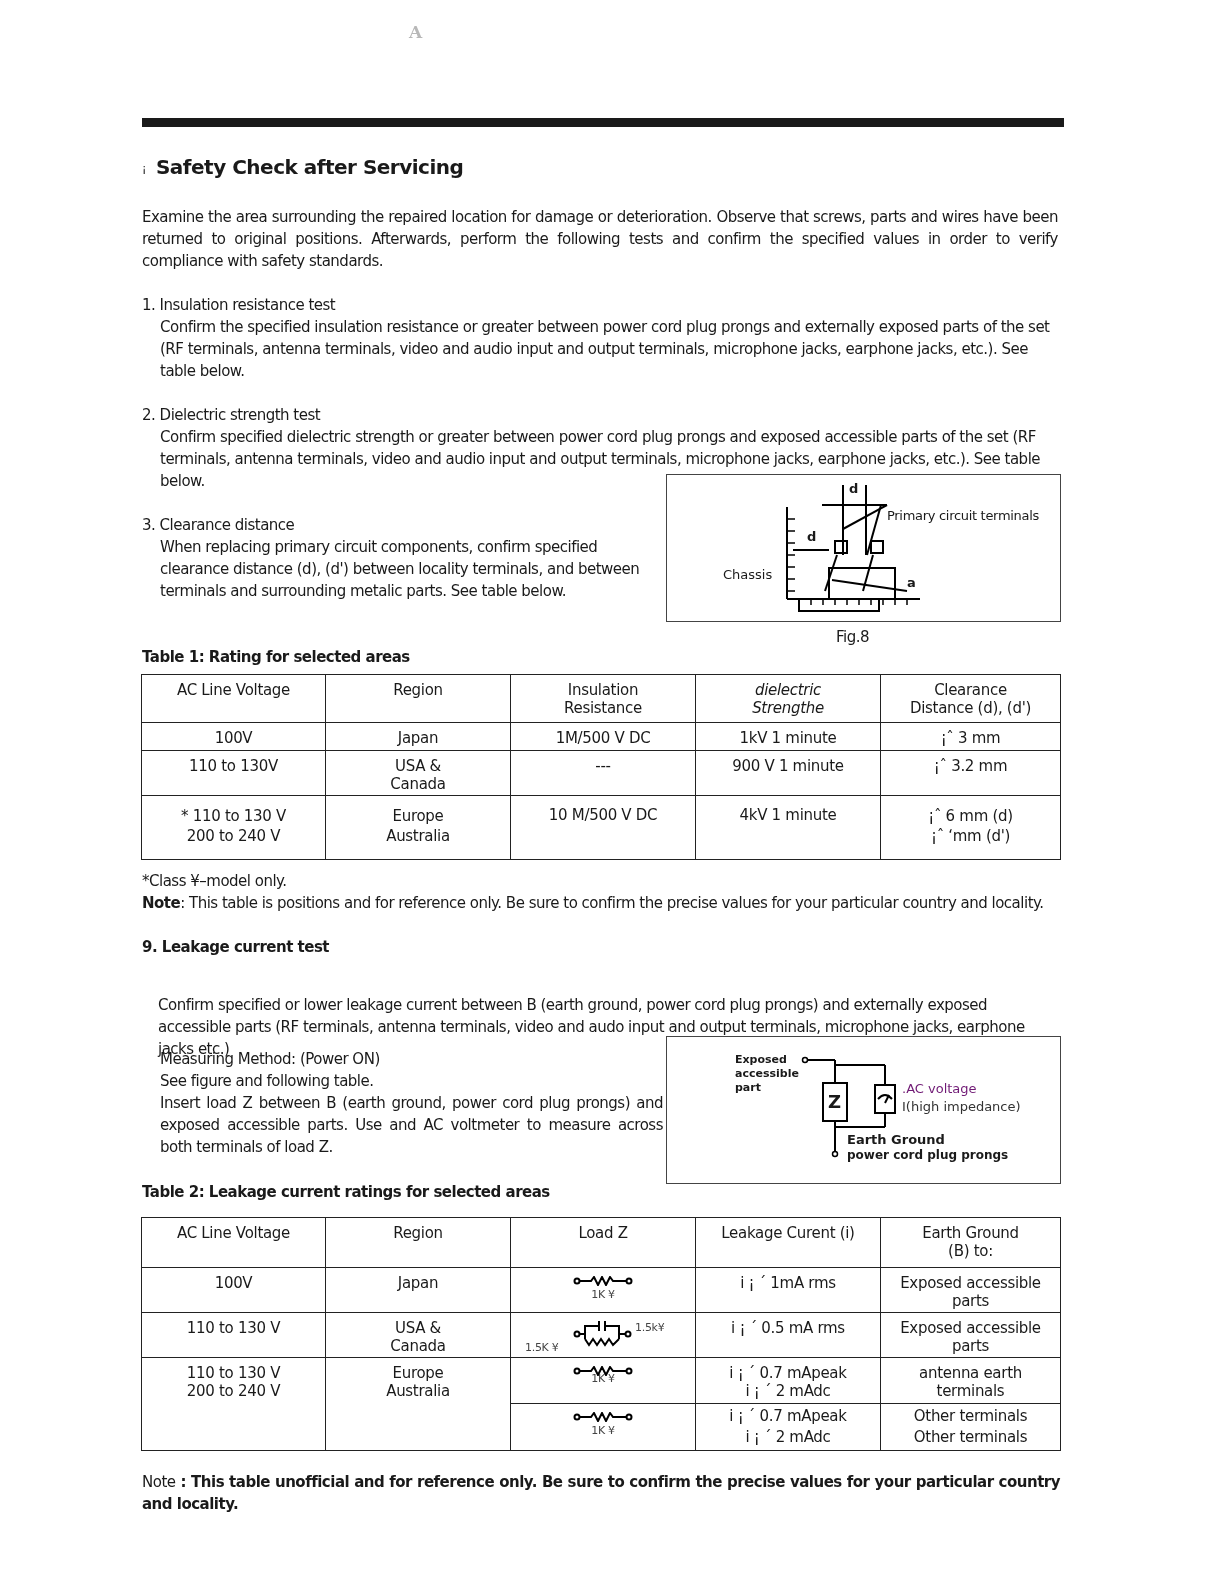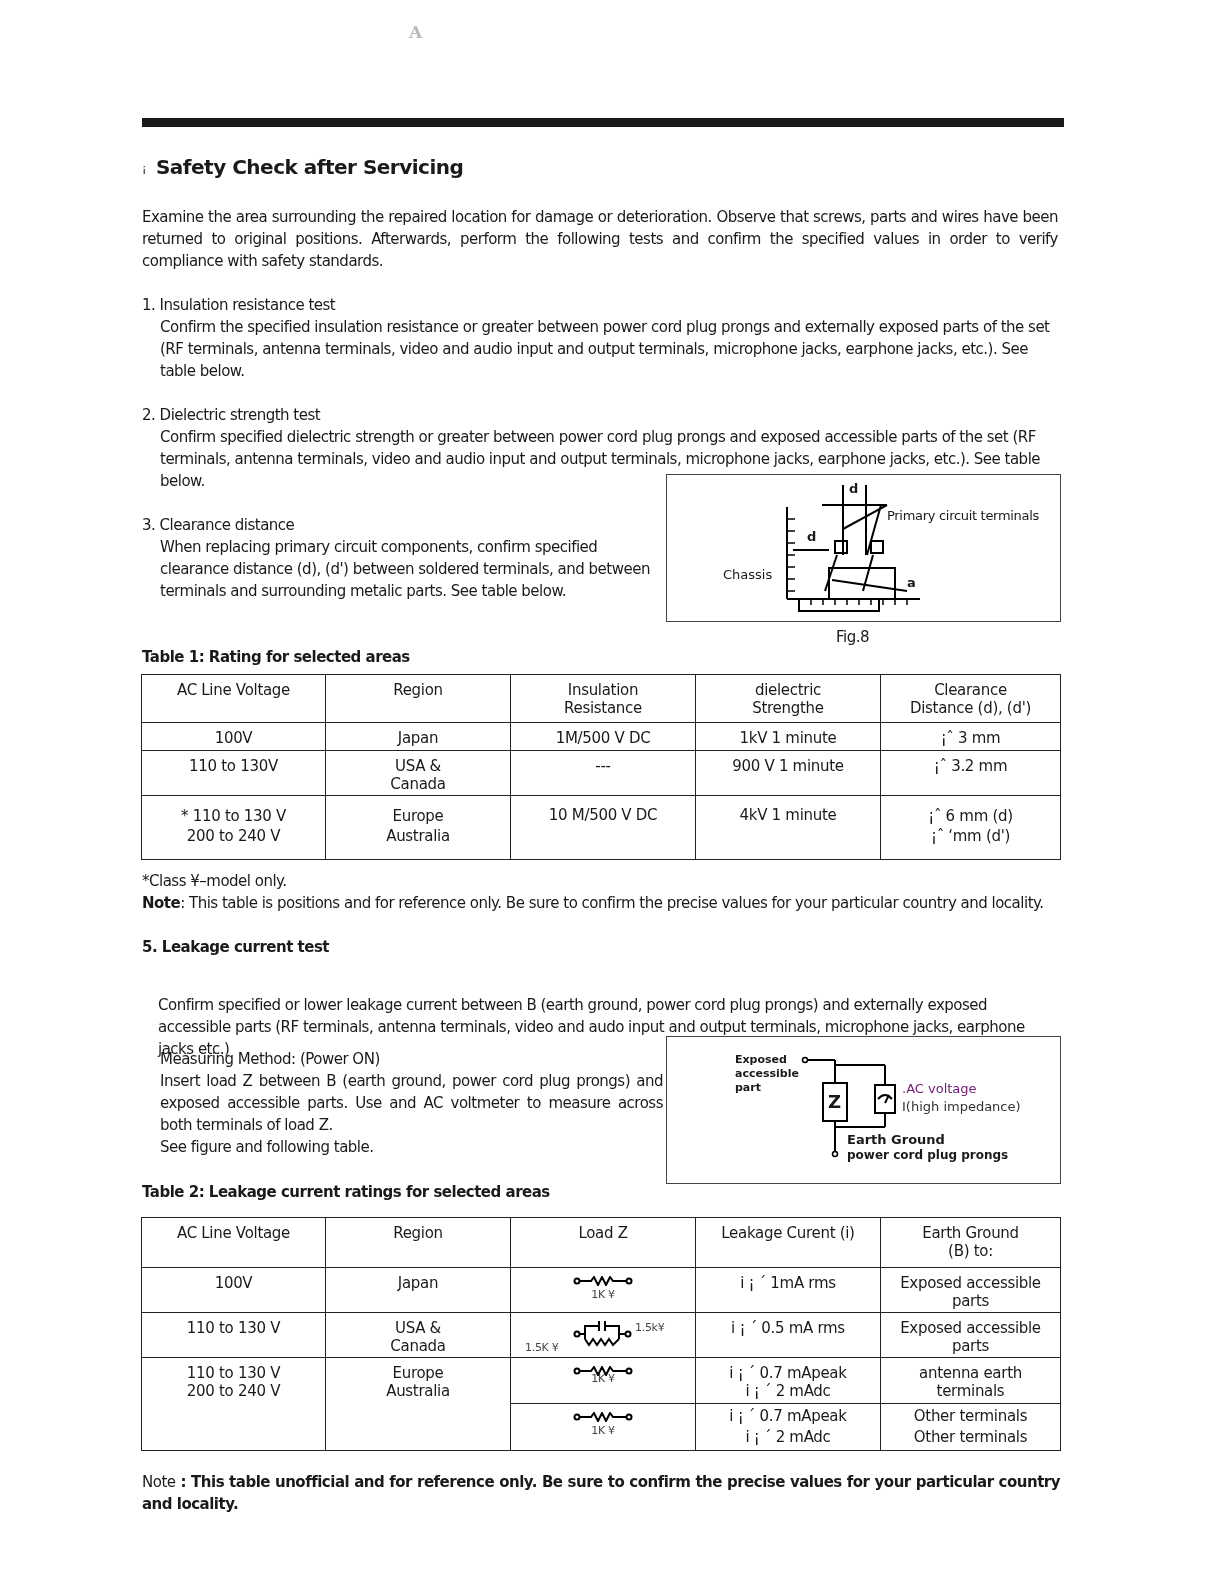--- a/index.html
+++ b/index.html
@@ -37,21 +37,21 @@
   <div class="ind" style="width:890px;">Confirm the specified insulation resistance or greater between power cord plug prongs and externally exposed parts of the set (RF terminals, antenna terminals, video and audio input and output terminals, microphone jacks, earphone jacks, etc.). See table below.</div>
 </div>
 
 <div class="abs txt" style="left:142px; top:404px; width:918px;">
   <div>2. Dielectric strength test</div>
   <div class="ind" style="width:900px;">Confirm specified dielectric strength or greater between power cord plug prongs and exposed accessible parts of the set (RF  terminals, antenna terminals, video and audio input and output terminals, microphone jacks, earphone jacks, etc.). See table below.</div>
 </div>
 
 <div class="abs txt" style="left:142px; top:514px; width:520px;">
   <div>3. Clearance distance</div>
-  <div class="ind" style="width:500px;">When replacing primary circuit components, confirm specified clearance distance (d), (d') between soldered terminals, and between terminals and surrounding metalic parts. See table below.</div>
+  <div class="ind" style="width:500px;">When replacing primary circuit components, confirm specified clearance distance (d), (d') between locality terminals, and between terminals and surrounding metalic parts. See table below.</div>
 </div>
 
 <div class="abs fig" style="left:666px; top:474px; width:393px; height:146px;">
   <svg width="393" height="146">
     <g stroke="#000" stroke-width="2" fill="none">
       <line x1="120" y1="32" x2="120" y2="124"></line>
       <line x1="120" y1="124" x2="253" y2="124"></line>
       <rect x="132" y="124" width="80" height="12"></rect>
       <line x1="155" y1="30" x2="220" y2="30"></line>
       <line x1="176" y1="10" x2="176" y2="80"></line>
@@ -95,21 +95,21 @@
 <div class="abs txt" style="left:836px; top:626px;">Fig.8</div>
 
 <div class="abs caption" style="left:142px; top:648px;">Table 1: Rating for selected areas</div>
 <table class="t" style="left:141px; top:674px; width:920px;">
   <tbody>
       <tr style="height:48px;">
     <td style="width:175px; white-space:pre-line;">AC Line Voltage</td>
     <td style="width:176px; white-space:pre-line;">Region</td>
     <td style="width:176px; white-space:pre-line;">Insulation
 Resistance</td>
-    <td style="width:176px; white-space:pre-line;">dielectric
+    <td style="width:176px; white-space:pre-line;font-style:italic;">dielectric
 Strengthe</td>
     <td style="white-space:pre-line;">Clearance
 Distance (d), (d')</td>
   </tr>
   <tr style="height:28px;">
     <td>100V</td>
     <td>Japan</td>
     <td>1M/500 V DC</td>
     <td>1kV 1 minute</td>
     <td>¡ˆ 3 mm</td>
@@ -134,28 +134,28 @@
   </tr>
 </tbody>
   </table>
 
 <div class="abs txt" style="left:142px; top:870px;">*Class ¥–model only.</div>
 <div class="abs txt" style="left:142px; top:892px; width:920px;">
   <span class="bold">Note</span><span>: This table is positions and for reference only. Be sure to confirm the precise values for your particular country and locality.</span>
 </div>
 
 <div class="abs txt" style="left:142px; top:936px; width:918px;">
-  <div class="bold">5. Leakage current test</div>
+  <div class="bold">9. Leakage current test</div>
   <div style="padding-left:16px; width:900px;margin-top:36px;">Confirm specified or lower leakage current between B (earth ground, power cord plug prongs) and externally exposed accessible parts (RF terminals, antenna terminals, video and audo input and output terminals, microphone jacks, earphone jacks etc.)</div>
 </div>
 
 <div class="abs txt" style="left:160px; top:1048px; width:503px; text-align:justify;">
   <div>Measuring Method: (Power ON)</div>
+  <div>See figure and following table.</div>
   <div>Insert load Z between B (earth ground, power cord plug prongs) and exposed accessible parts. Use and AC voltmeter to measure across both terminals of load Z.</div>
-  <div>See figure and following table.</div>
 </div>
 
 <div class="abs fig" style="left:666px; top:1036px; width:393px; height:146px;">
   <svg width="393" height="146">
     <g stroke="#000" stroke-width="2" fill="none">
       <line x1="140" y1="23" x2="168" y2="23"></line>
       <line x1="168" y1="23" x2="168" y2="46"></line>
       <line x1="168" y1="28" x2="218" y2="28"></line>
       <line x1="218" y1="28" x2="218" y2="48"></line>
       <rect x="156" y="46" width="24" height="38"></rect>

